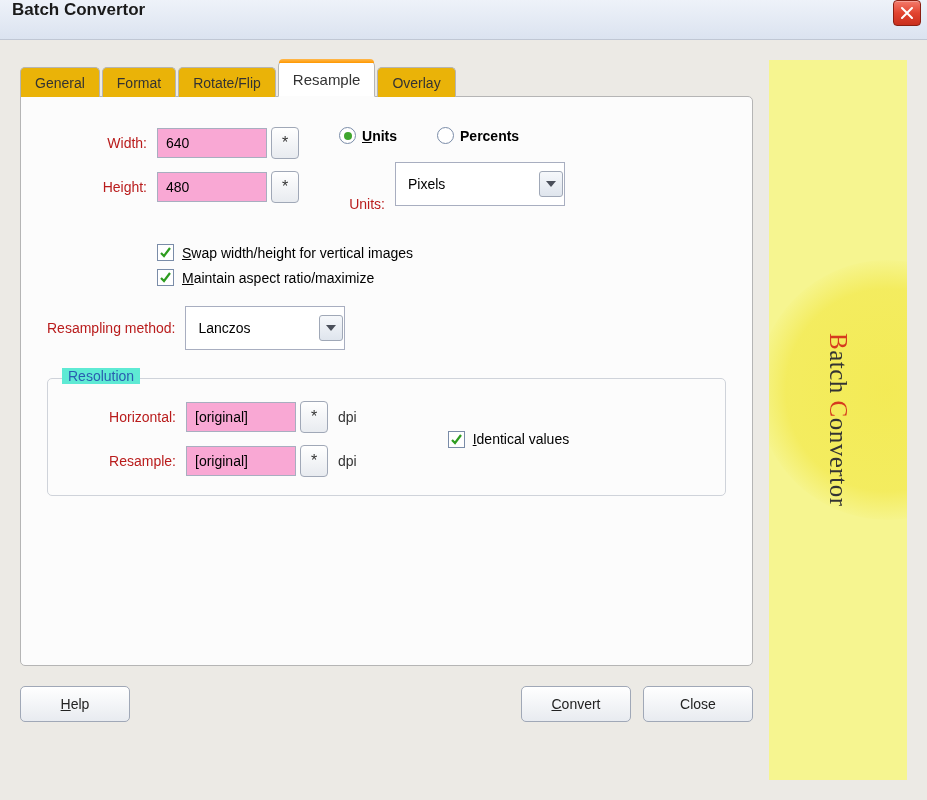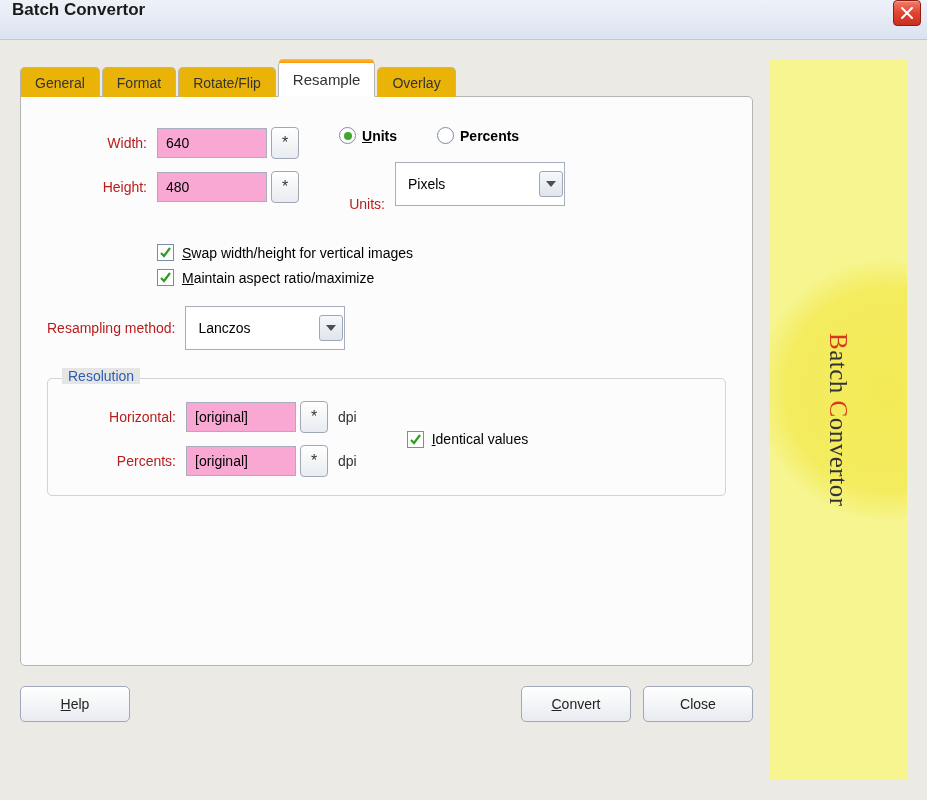--- a/index.html
+++ b/index.html
@@ -226,28 +226,29 @@
     border: 1px solid #cfd3da;
     border-radius: 5px;
     padding: 22px 18px 18px 18px;
     position: relative;
     margin-top: 10px;
   }
   .fieldset-legend {
     position: absolute;
     top: -11px;
     left: 14px;
-    background: #e5e5e5;
+    background: #5eead4;
     padding: 0 6px;
     color: #2a5db0;
     font-size: 14px;
   }
   .reso-cols {
     display: flex;
     align-items: center;
+    gap: 41px;
   }
   .reso-left {
   }
   .reso-right {
     margin-left: 50px;
   }
   .unit-text {
     margin-left: 10px;
     color: #333;
   }
@@ -407,21 +408,21 @@
         <div class="fieldset-legend">Resolution</div>
         <div class="reso-cols">
           <div class="reso-left">
             <div class="row">
               <div class="label" style="width:120px;">Horizontal:</div>
               <input class="text-input" value="[original]" style="">
               <div class="spin-btn">*</div>
               <span class="unit-text">dpi</span>
             </div>
             <div class="row" style="margin-bottom:0;">
-              <div class="label" style="width:120px;">Percents:</div>
+              <div class="label" style="width:120px;">Resample:</div>
               <input class="text-input" value="[original]" style="">
               <div class="spin-btn">*</div>
               <span class="unit-text">dpi</span>
             </div>
           </div>
           <div class="reso-right">
             <div class="checkbox-row" style="margin-bottom:0;">
               <div class="checkbox checked">
                 <svg width="13" height="13" viewBox="0 0 13 13">
                     <path d="M2 7 L5 10 L11 2" stroke="#2e9d20" stroke-width="2.2" fill="none"></path>

